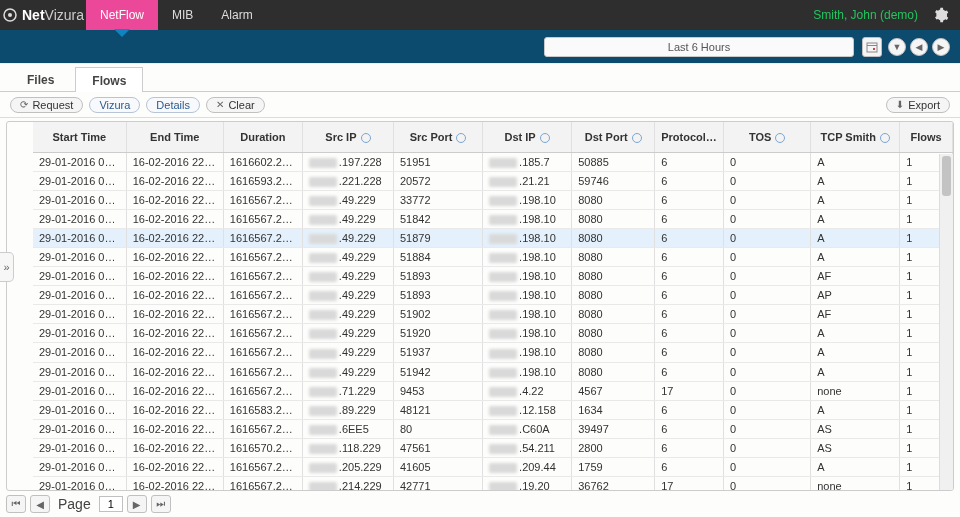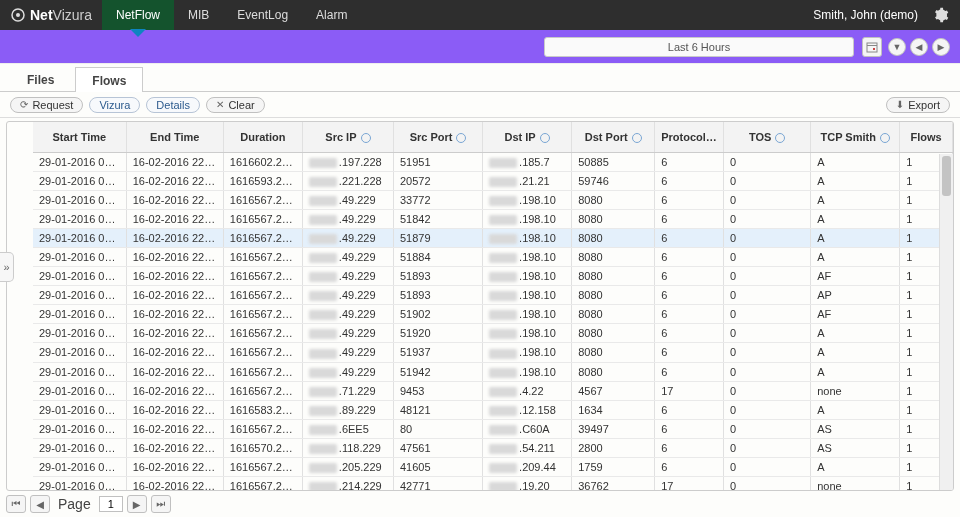--- a/index.html
+++ b/index.html
@@ -15,72 +15,72 @@
   
   .topbar {
     height: 30px;
     background: #2e2e2e;
     display: flex;
     align-items: stretch;
     color: #ddd;
   }
   .brand {
     display: flex; align-items: center;
-    padding: 0 10px;
+    padding: 0 2px;
     font-size: 14px;
   }
   .brand svg { margin-right: 4px; }
   .brand b { font-weight: bold; color: #fff; }
   .brand span.light { color: #ccc; font-weight: 300; }
   .topnav {
     display: flex;
   }
   .topnav-item {
     display: flex; align-items: center;
     padding: 0 14px;
     color: #ddd;
     font-size: 12px;
     cursor: pointer;
   }
   .topnav-item.active {
-    background: #14532d;
+    background: #ec4899;
     color: #fff;
     position: relative;
   }
   .topnav-item.active::after {
     content:"";
     position:absolute;
     bottom:-7px; left:50%;
     transform:translateX(-50%);
     border-left:8px solid transparent;
     border-right:8px solid transparent;
     border-top:8px solid #0e84c1;
   }
   .top-right {
     margin-left: auto;
     display: flex; align-items: center;
     padding-right: 8px;
   }
   .user {
-    color: #ffffff; font-size: 12px; margin-right: 12px;
+    color: #22c55e; font-size: 12px; margin-right: 12px;
   }
   .gear {
     width: 22px; height: 22px;
     display:flex; align-items:center; justify-content:center;
     cursor:pointer;
   }
 
   
   .timerow {
     height: 34px;
     display:flex;
     align-items:center;
     justify-content:flex-end;
     padding: 0 10px;
-    background:#8b5cf6;
+    background:#0c4a6e;
     border-bottom:1px solid #eee;
   }
   .time-select {
     width: 310px; height: 20px;
     border:1px solid #c9c9c9;
     border-radius: 3px;
     background:#fafafa;
     display:flex; align-items:center; justify-content:center;
     font-size:11px; color:#555;
     margin-right: 8px;
@@ -289,21 +289,20 @@
   <div class="brand">
     <svg width="16" height="16" viewBox="0 0 16 16">
       <circle cx="8" cy="8" r="6" fill="none" stroke="#ddd" stroke-width="1.5"></circle>
       <circle cx="8" cy="8" r="2" fill="#ddd"></circle>
     </svg>
     <span><b>Net</b><span class="light">Vizura</span></span>
   </div>
   <div class="topnav" id="topnav">
       <div class="topnav-item active">NetFlow</div>
       <div class="topnav-item">MIB</div>
-      <div class="topnav-item">EventLog</div>
       <div class="topnav-item">Alarm</div>
     </div>
   <div class="top-right">
     <span class="user">Smith, John (demo)</span>
     <span class="gear">
       <svg width="16" height="16" viewBox="0 0 24 24">
         <path fill="#ddd" d="M12 8a4 4 0 100 8 4 4 0 000-8zm9 4a7.9 7.9 0 00-.2-1.8l2.1-1.6-2-3.5-2.5 1a8 8 0 00-3.1-1.8L15 1h-4l-.3 2.7a8 8 0 00-3.1 1.8l-2.5-1-2 3.5 2.1 1.6A8 8 0 005 12c0 .6.1 1.2.2 1.8L3.1 15.4l2 3.5 2.5-1a8 8 0 003.1 1.8L11 23h4l.3-2.7a8 8 0 003.1-1.8l2.5 1 2-3.5-2.1-1.6c.1-.6.2-1.2.2-1.8z"></path>
       </svg>
     </span>
   </div>

